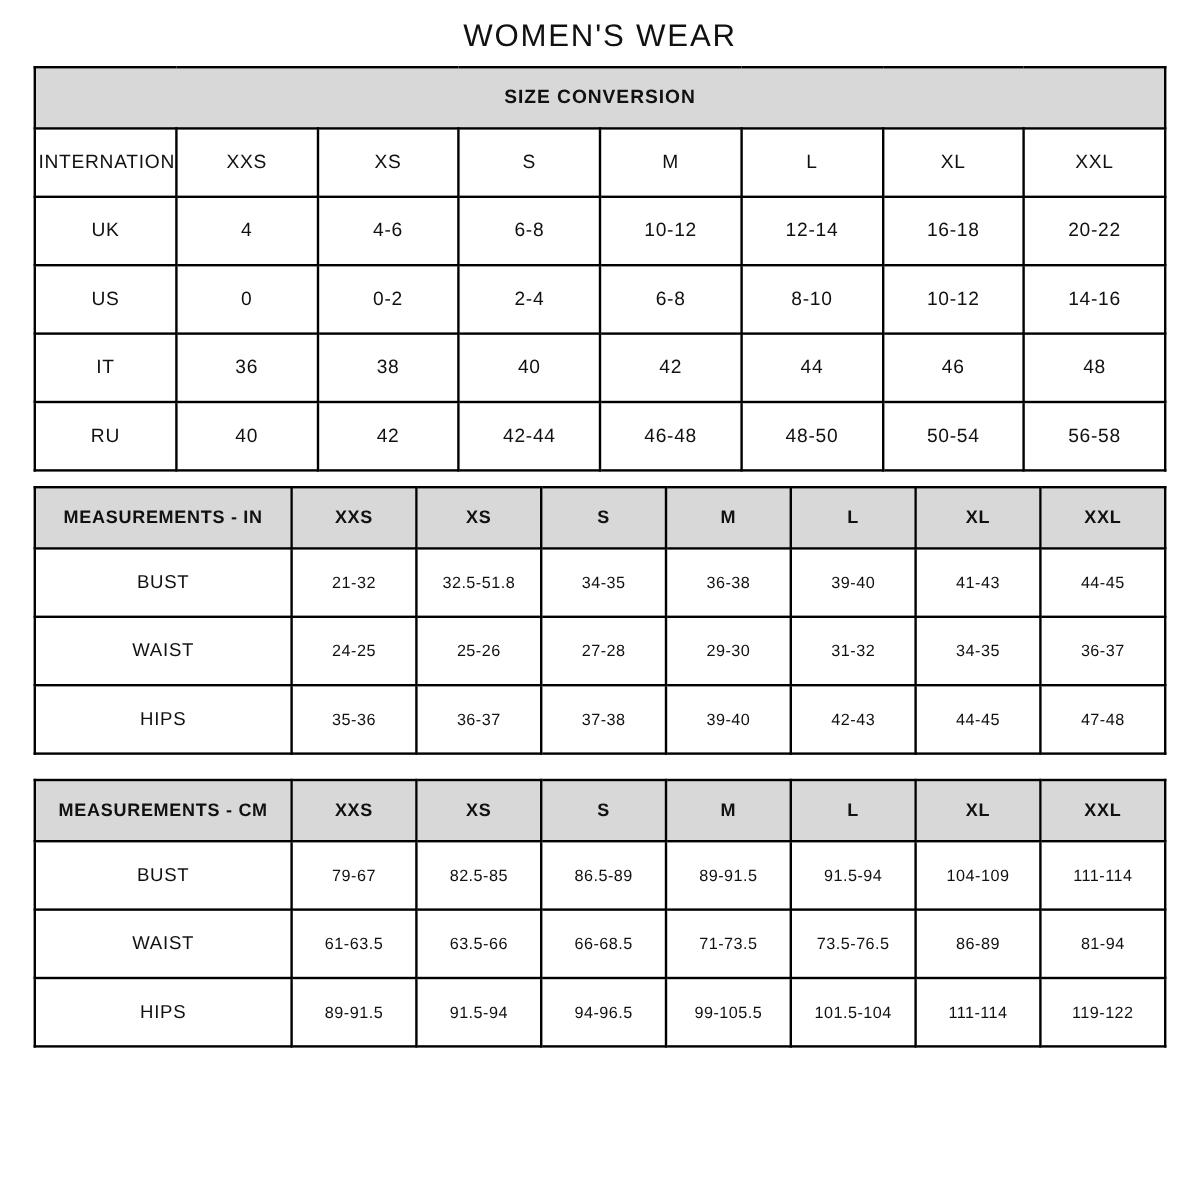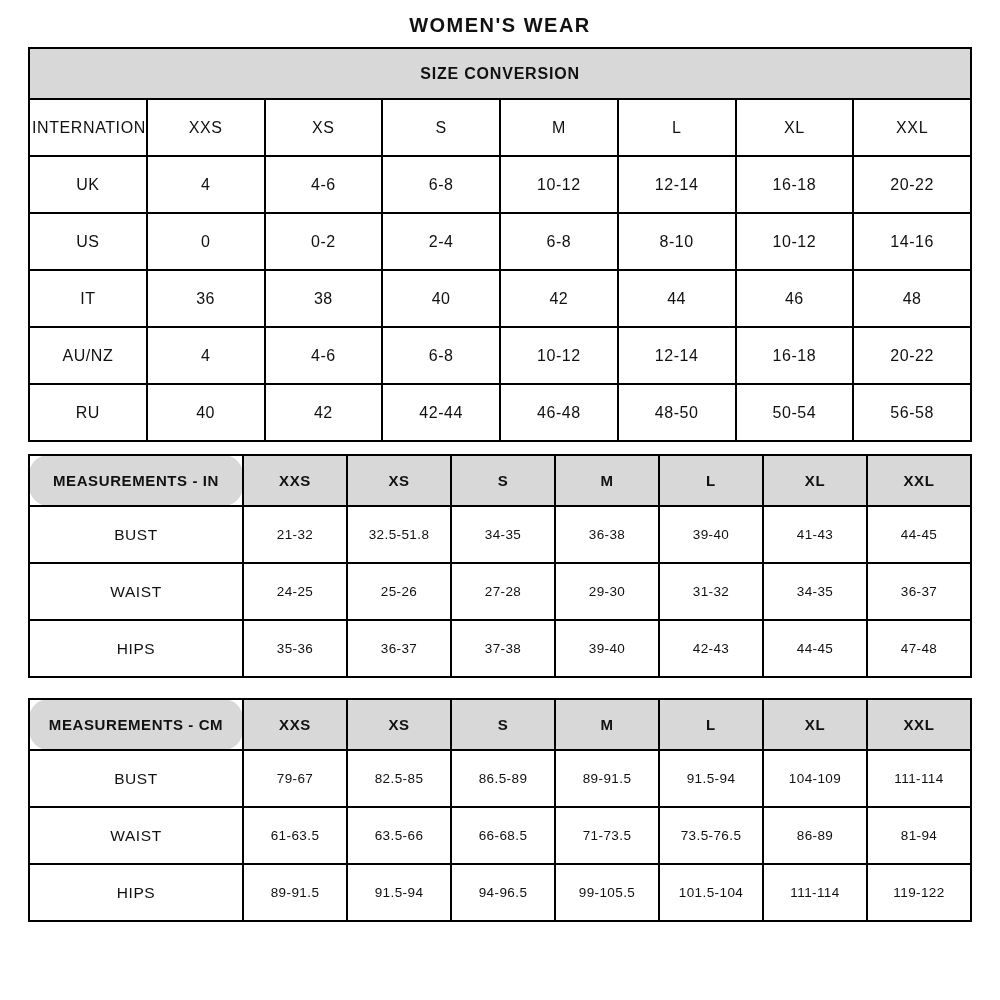--- a/index.html
+++ b/index.html
@@ -3,21 +3,21 @@
 <meta charset="utf-8">
 <style>
   html,body{margin:0;padding:0;background:#ffffff;}
   body{
     width:1000px;height:1000px;box-sizing:border-box;
     padding:10px 28px 14px 28px;
     font-family:"Liberation Sans",sans-serif;color:#111111;
   }
   .page-title{
     margin:4px 0 10px 0;text-align:center;
-    font-size:20px;font-weight:bold;letter-spacing:1.5px;color:#111;
+    font-size:26px;font-weight:normal;letter-spacing:1.5px;color:#111;
   }
   table{
     width:944px;border-collapse:collapse;table-layout:fixed;
     border:2px solid #000;
   }
   td{
     border:2px solid #000;text-align:center;vertical-align:middle;
     padding:0 2px;overflow:hidden;
   }
   
@@ -28,21 +28,21 @@
   }
   .t1 .first-col{width:168px;}
   
   .tm{margin-top:12px;}
   .tm td{height:55px;font-size:13.5px;letter-spacing:0.4px;}
   .tm .head td{
     height:49px;background:#d8d8d8;font-weight:bold;
     font-size:15px;letter-spacing:0.6px;
   }
   .tm .row-label{font-size:15.5px;letter-spacing:0.6px;}
-  .tm .first-col{width:208px;border-radius:20px;}
+  .tm .first-col{width:208px;}
   .t3{margin-top:20px;}
 </style>
 </head>
 <body>
 
 <h1 class="page-title">WOMEN'S WEAR</h1>
 
 <table class="t1">
   <tbody>
       <tr>
@@ -80,30 +80,20 @@
   </tr>
   <tr>
     <td class="first-col">IT</td>
     <td>36</td>
     <td>38</td>
     <td>40</td>
     <td>42</td>
     <td>44</td>
     <td>46</td>
     <td>48</td>
-  </tr>
-  <tr>
-    <td class="first-col">AU/NZ</td>
-    <td>4</td>
-    <td>4-6</td>
-    <td>6-8</td>
-    <td>10-12</td>
-    <td>12-14</td>
-    <td>16-18</td>
-    <td>20-22</td>
   </tr>
   <tr>
     <td class="first-col">RU</td>
     <td>40</td>
     <td>42</td>
     <td>42-44</td>
     <td>46-48</td>
     <td>48-50</td>
     <td>50-54</td>
     <td>56-58</td>

